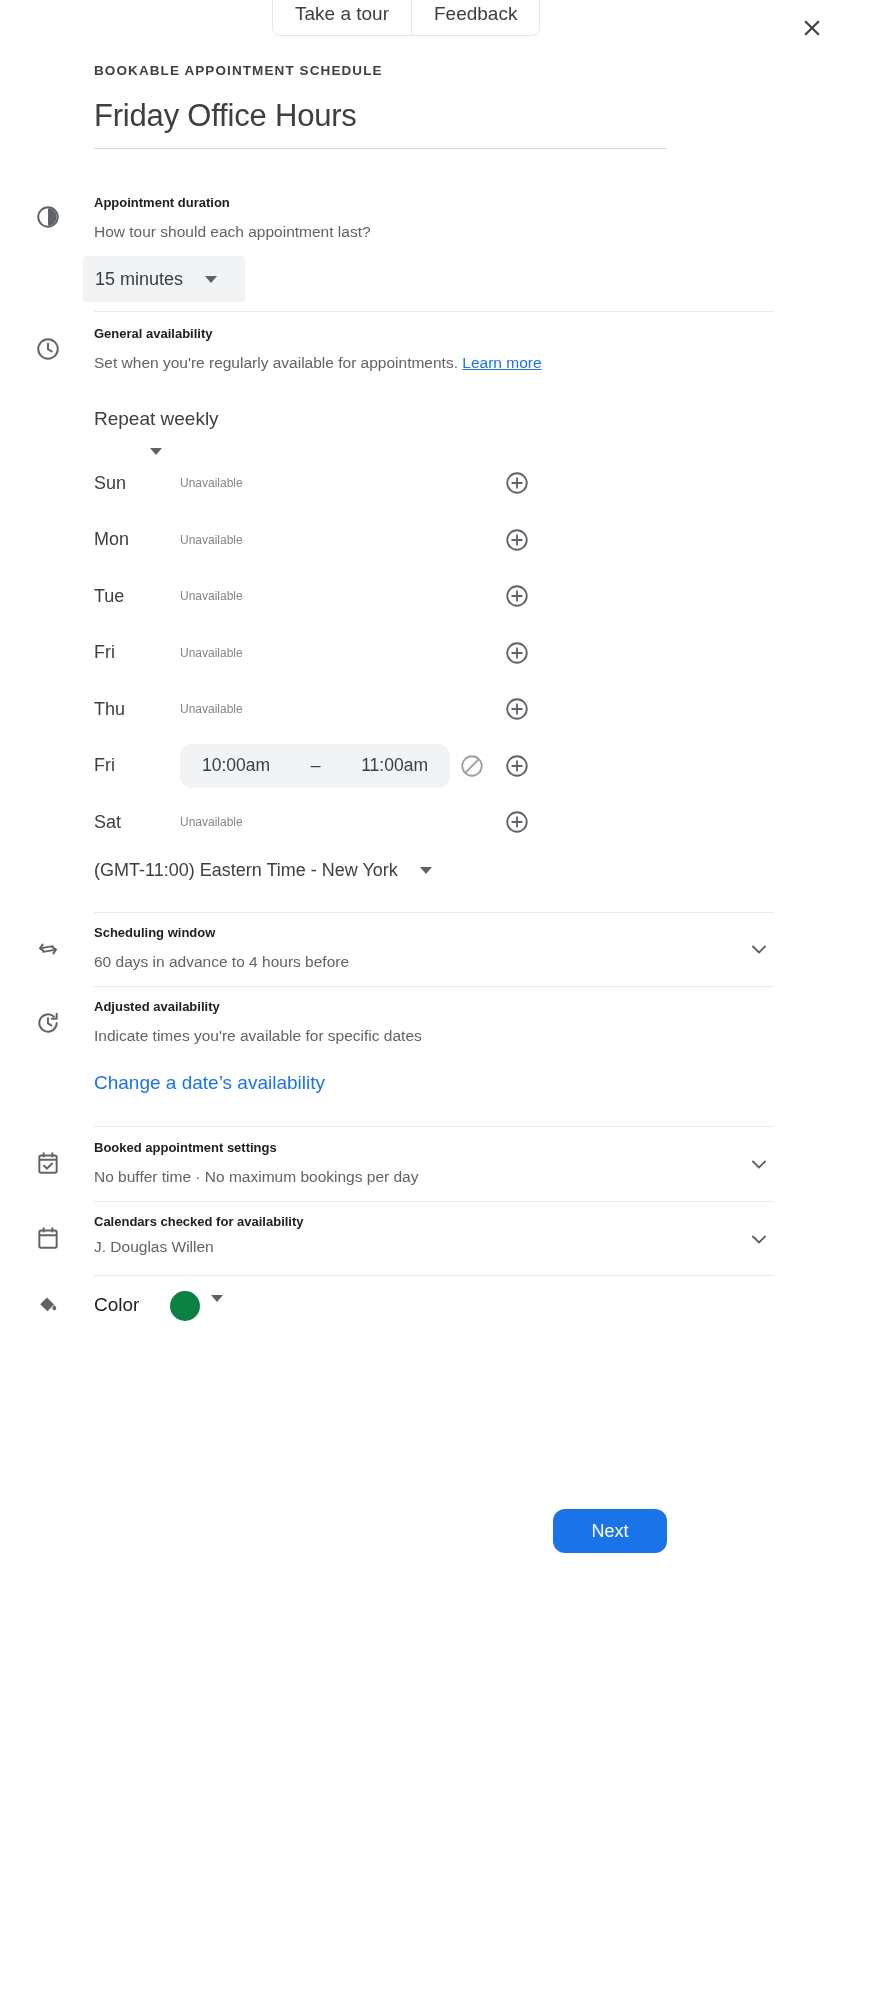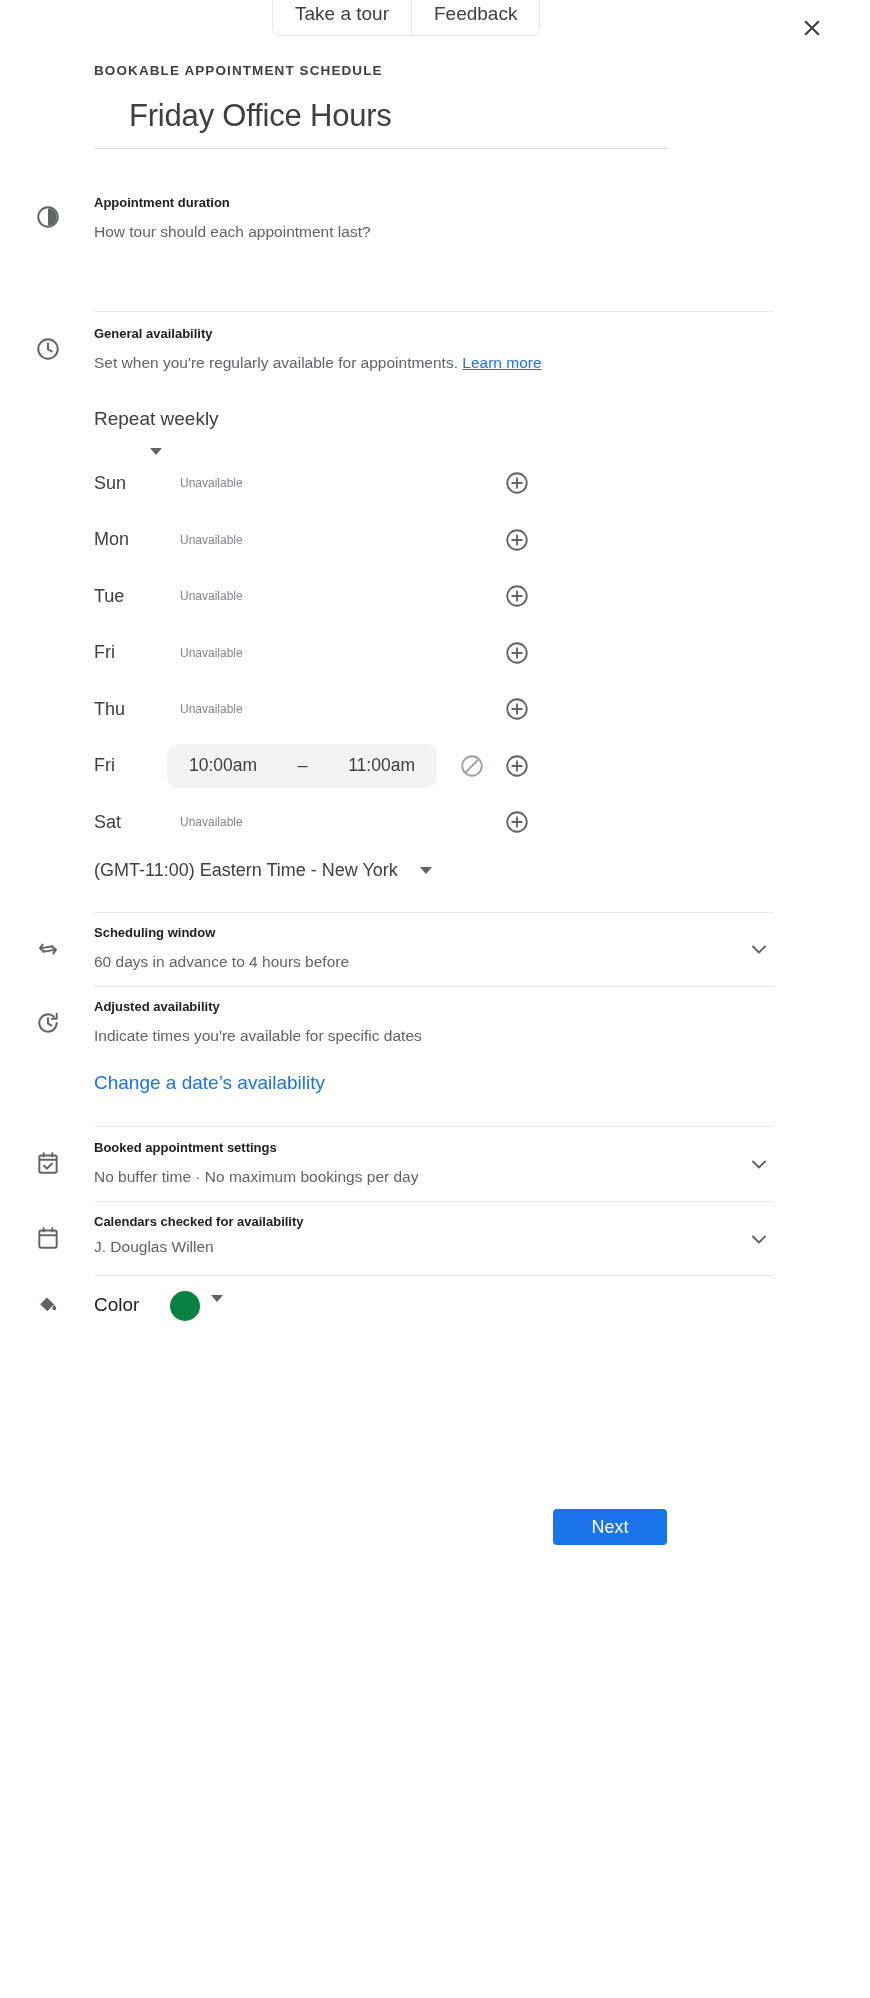--- a/index.html
+++ b/index.html
@@ -43,21 +43,20 @@
   
   .eyebrow {
     position: absolute; left: 94px; top: 63px;
     font-size: 13.5px; letter-spacing: 1.1px; font-weight: 600;
     color: #3c4043;
   }
   .title {
     position: absolute; left: 94px; top: 98px;
     font-size: 31px; font-weight: 400; color: #3c4043;
     letter-spacing: -0.2px;
-    margin-left: 35px;
   }
   .title-rule {
     position: absolute; left: 94px; top: 148px;
     width: 573px; height: 1px; background: #dadce0;
   }
 
   
   .sec-icon {
     position: absolute; width: 28px; height: 28px;
     color: #5f6368;
@@ -103,21 +102,21 @@
   }
   .day-name {
     position: absolute; left: 94px;
     font-size: 18px; color: #3c4043;
   }
   .day-unavail {
     position: absolute; left: 180px;
     font-size: 12px; color: #80868b;
   }
   .time-chip {
-    position: absolute; left: 167px;
+    position: absolute; left: 180px;
     width: 270px; height: 44px;
     background: #f1f3f4; border-radius: 12px;
     display: flex; align-items: center; justify-content: space-between;
     padding: 0 22px;
     font-size: 17.5px; color: #3c4043;
     cursor: pointer;
   }
   .time-dash { color: #3c4043; }
   .icon-btn {
     position: absolute; width: 30px; height: 30px;
@@ -161,23 +160,23 @@
   .color-swatch {
     position:absolute; left:170px; top:1291px;
     width:30px; height:30px; border-radius:50%;
     cursor:pointer;
   }
   .color-caret { position:absolute; left:211px; top:1302px; cursor:pointer; }
 
   
   .next-btn {
     position: absolute; left: 553px; top: 1509px;
-    width: 114px; height: 36px;
+    width: 114px; height: 44px;
     background: #1a73e8; color: #fff;
-    border: none; border-radius: 4px;
+    border: none; border-radius: 12px;
     font-size: 18px; font-family: "Liberation Sans", sans-serif;
     cursor: pointer;
     display:flex; align-items:center; justify-content:center;
   }
 </style>
 </head>
 <body>
 
 <div class="page">
 
@@ -197,20 +196,24 @@
   <div class="title-rule"></div>
 
   <div class="sec-icon dur-icon">
     <svg width="26" height="26" viewBox="0 0 24 24">
       <circle cx="12" cy="12" r="9" fill="none" stroke="#5f6368" stroke-width="1.8"></circle>
       <path d="M12 4a8 8 0 0 1 0 16z" fill="#5f6368"></path>
     </svg>
   </div>
   <div class="sec-title dur-title">Appointment duration</div>
   <div class="sec-sub dur-sub">How tour should each appointment last?</div>
+  <div class="chip">
+    <span>15 minutes</span>
+    <span class="caret"></span>
+  </div>
   <div class="divider" style="top:311px;"></div>
 
   <div class="sec-icon ga-icon">
     <svg width="26" height="26" viewBox="0 0 24 24">
       <circle cx="12" cy="12" r="9" fill="none" stroke="#5f6368" stroke-width="1.8"></circle>
       <path d="M12 7v5.2l3.4 2" fill="none" stroke="#5f6368" stroke-width="1.8" stroke-linecap="round"></path>
     </svg>
   </div>
   <div class="sec-title ga-title">General availability</div>
   <div class="sec-sub ga-sub">

